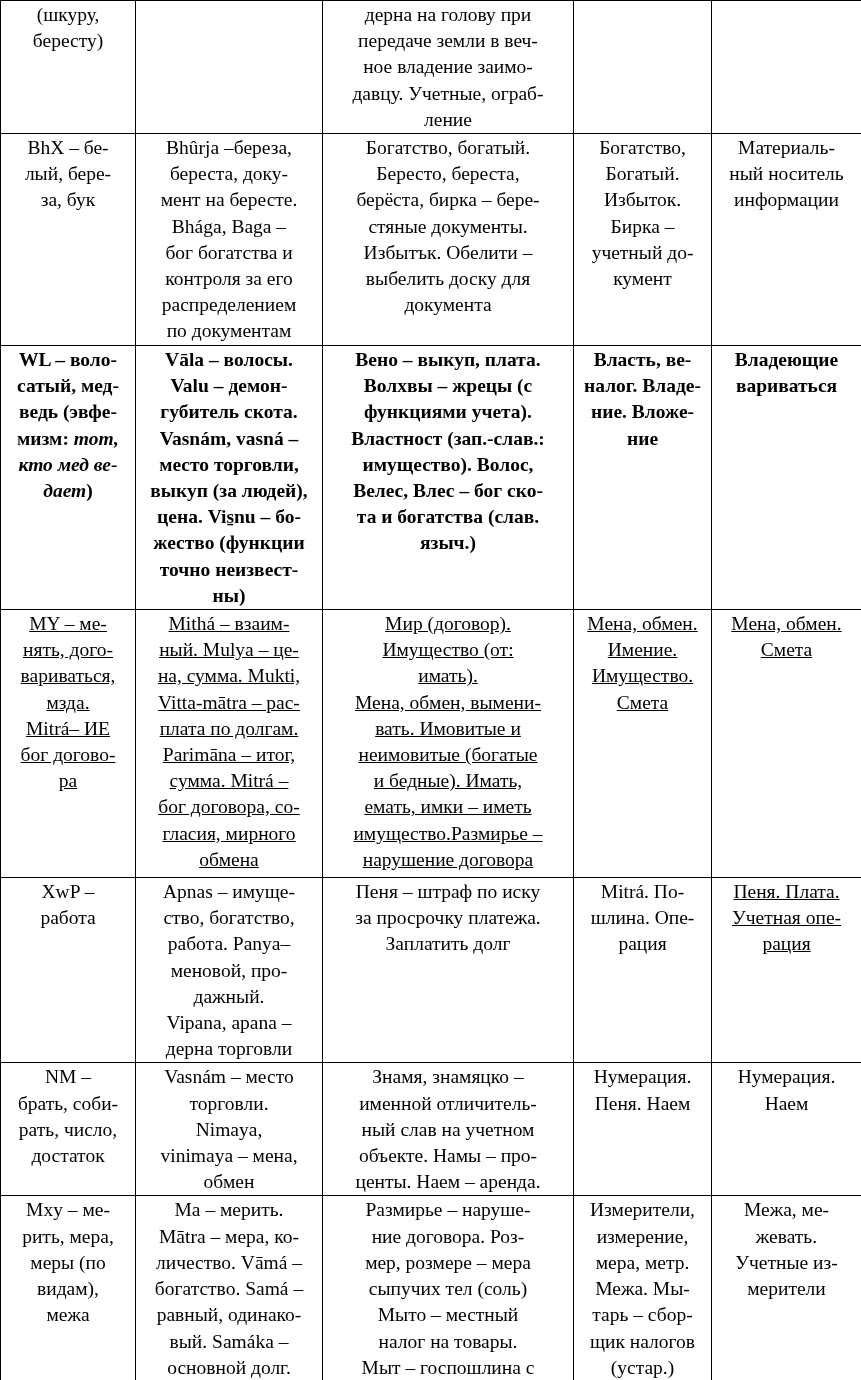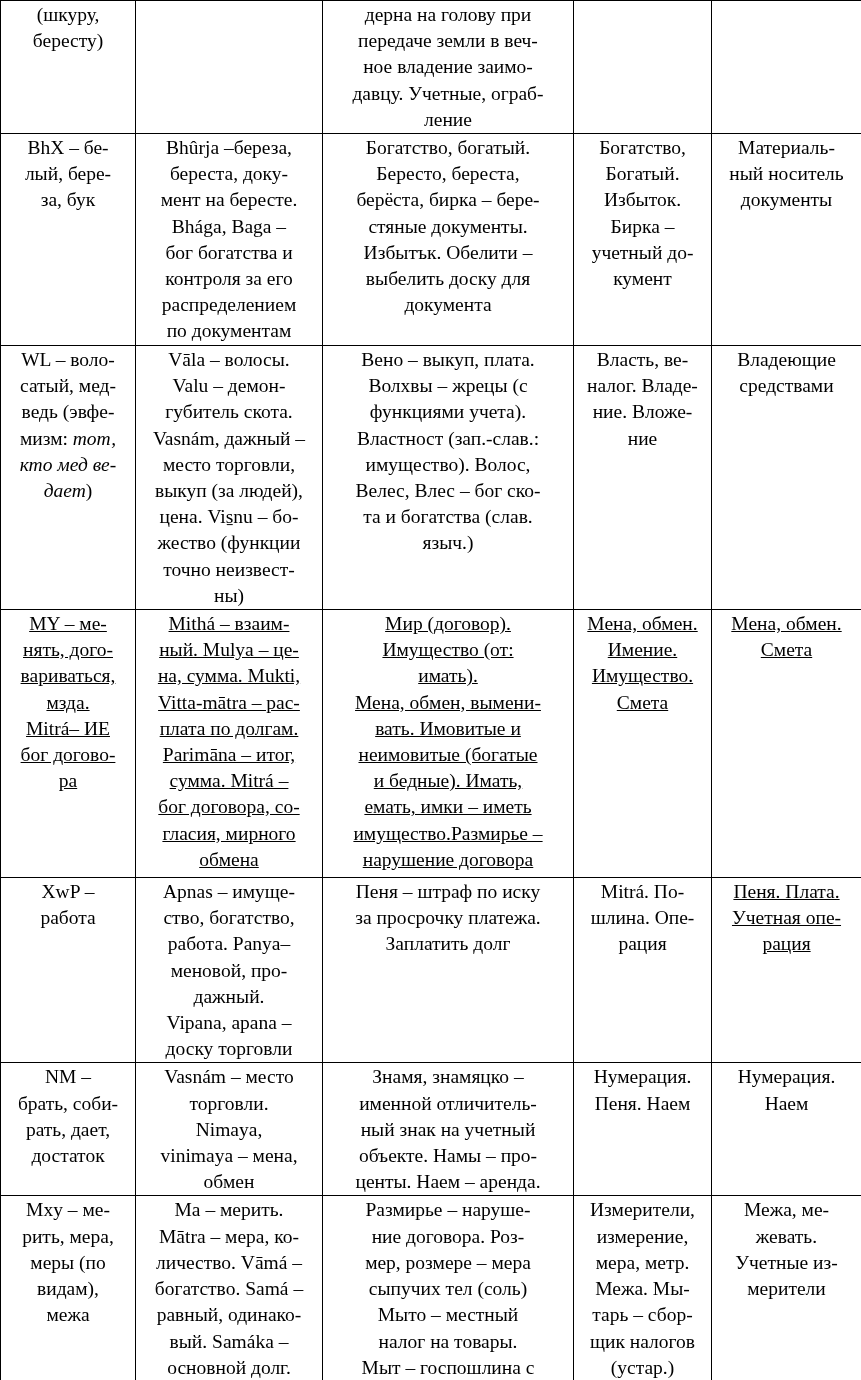--- a/index.html
+++ b/index.html
@@ -25,21 +25,21 @@
     text-align: center;
     padding: 1px 3px 0 3px;
     white-space: pre-line;
     overflow: hidden;
     margin-left: 44px;
   }
   td.left { text-align: left; text-decoration: underline; }
   .it { font-style: italic; }
   tr.r1 { height: 133px; }
   tr.r2 { height: 212px; }
-  tr.r3 { height: 263px; }
+  tr.r3 { height: 263px; font-weight: bold; }
   tr.r4 { height: 268px; text-decoration: underline; }
   tr.r5 { height: 184px; }
   tr.r6 { height: 132px; }
   tr.r7 { height: 188px; }
 </style>
 </head>
 <body>
 
 <table class="grid">
   <colgroup>
@@ -82,53 +82,53 @@
 выбелить доску для
 документа</td>
       <td>Богатство,
 Богатый.
 Избыток.
 Бирка –
 учетный до-
 кумент</td>
       <td>Материаль-
 ный носитель
-документы</td>
+информации</td>
     </tr>
     <tr class="r3">
       <td><span>WL – воло-
 сатый, мед-
 ведь (эвфе-
 мизм: </span><span class="it">тот,
 кто мед ве-
 дает</span><span>)</span></td>
       <td>Vāla – волосы.
 Valu – демон-
 губитель скота.
-Vasnám, дажный –
+Vasnám, vasná –
 место торговли,
 выкуп (за людей),
 цена. Vis̱nu – бо-
 жество (функции
 точно неизвест-
 ны)</td>
       <td>Вено – выкуп, плата.
 Волхвы – жрецы (с
 функциями учета).
 Властност (зап.-слав.:
 имущество). Волос,
 Велес, Влес – бог ско-
 та и богатства (слав.
 языч.)</td>
       <td>Власть, ве-
 налог. Владе-
 ние. Вложе-
 ние</td>
       <td>Владеющие
-средствами</td>
+вариваться</td>
     </tr>
     <tr class="r4">
       <td>MY – ме-
 нять, дого-
 вариваться,
 мзда.
 Mitrá– ИЕ
 бог догово-
 ра</td>
       <td>Mithá – взаим-
@@ -160,44 +160,44 @@
     </tr>
     <tr class="r5">
       <td>XwP –
 работа</td>
       <td>Apnas – имуще-
 ство, богатство,
 работа. Panya–
 меновой, про-
 дажный.
 Vipana, apana –
-доску торговли</td>
+дерна торговли</td>
       <td>Пеня – штраф по иску
 за просрочку платежа.
 Заплатить долг</td>
       <td>Mitrá. По-
 шлина. Опе-
 рация</td>
       <td class="left">Пеня. Плата.
 Учетная опе-
 рация</td>
     </tr>
     <tr class="r6">
       <td>NM –
 брать, соби-
-рать, дает,
+рать, число,
 достаток</td>
       <td>Vasnám – место
 торговли.
 Nimaya,
 vinimaya – мена,
 обмен</td>
       <td>Знамя, знамяцко –
 именной отличитель-
-ный знак на учетный
+ный слав на учетном
 объекте. Намы – про-
 центы. Наем – аренда.</td>
       <td>Нумерация.
 Пеня. Наем</td>
       <td>Нумерация.
 Наем</td>
     </tr>
     <tr class="r7">
       <td>Mxy – ме-
 рить, мера,

